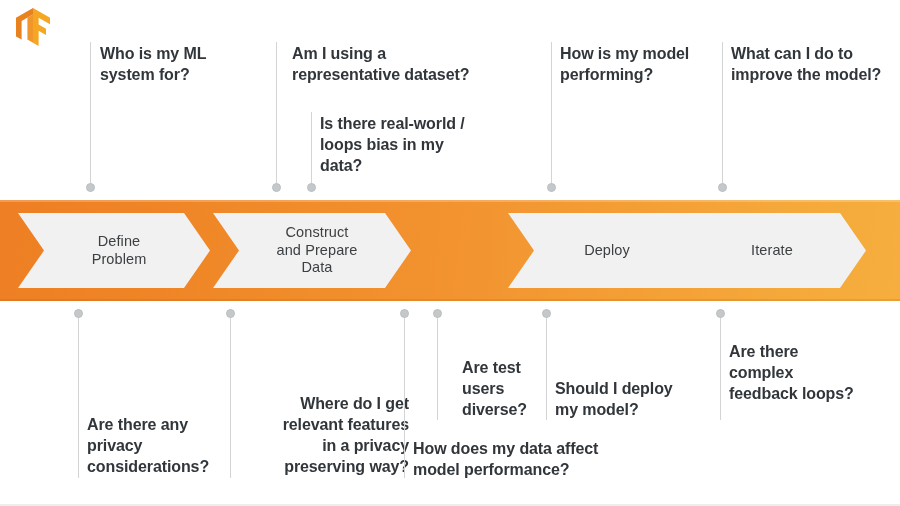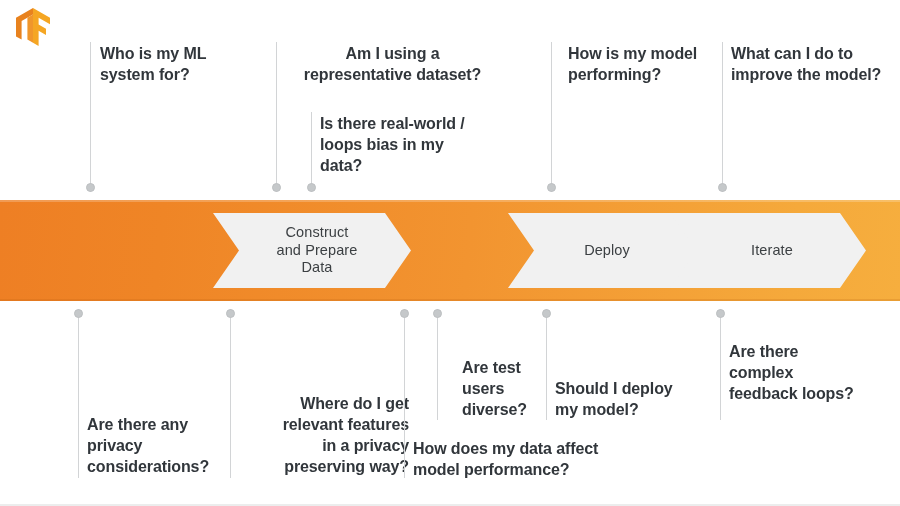--- a/index.html
+++ b/index.html
@@ -125,49 +125,53 @@
       <polygon points="17,0 0,9.8 0,28.4 5.6,31.6 5.6,13.0 17,6.4" fill="#E8821E"></polygon>
       <polygon points="17,6.4 17,34.8 11.4,31.6 11.4,9.7" fill="#F0962B"></polygon>
     </svg>
   </div>
 
   <div class="band">
     <div class="band-top-hilite"></div>
     <div class="band-bottom-shade"></div>
   </div>
 
+  <div class="chev chev-0">
+    <span class="chev-label">Define
+Problem</span>
+  </div>
   <div class="chev chev-1">
     <span class="chev-label">Construct
 and Prepare
 Data</span>
   </div>
   <div class="chev chev-4">
     <span class="chev-label">Iterate</span>
   </div>
   <div class="chev chev-3">
     <span class="chev-label">Deploy</span>
   </div>
 
   <div id="annotation-layer">
       <div class="conn" style="left: 90px; top: 42px; height: 150px;"></div>
       <div class="dot" style="left: 86px; top: 183px;"></div>
       <div class="callout" style="left: 100px; top: 43px; width: 170px;">Who is my ML
 system for?</div>
       <div class="conn" style="left: 276px; top: 42px; height: 150px;"></div>
       <div class="dot" style="left: 272px; top: 183px;"></div>
-      <div class="callout" style="left: 285px; top: 43px; width: 215px; text-align: center;">Am I using a
+      <div class="callout" style="left: 292px; top: 43px; width: 215px;">Am I using a
 representative dataset?</div>
       <div class="conn" style="left: 311px; top: 112px; height: 80px;"></div>
       <div class="dot" style="left: 307px; top: 183px;"></div>
       <div class="callout" style="left: 320px; top: 113px; width: 180px;">Is there real-world /
 loops bias in my
 data?</div>
       <div class="conn" style="left: 551px; top: 42px; height: 150px;"></div>
       <div class="dot" style="left: 547px; top: 183px;"></div>
-      <div class="callout" style="left: 560px; top: 43px; width: 180px; margin-left: 8px;">How is my model
+      <div class="callout" style="left: 560px; top: 43px; width: 180px;">How is my model
 performing?</div>
       <div class="conn" style="left: 722px; top: 42px; height: 150px;"></div>
       <div class="dot" style="left: 718px; top: 183px;"></div>
       <div class="callout" style="left: 731px; top: 43px; width: 185px;">What can I do to
 improve the model?</div>
       <div class="conn" style="left: 78px; top: 309px; height: 169px;"></div>
       <div class="dot" style="left: 74px; top: 309px;"></div>
       <div class="callout" style="left: 87px; top: 414px; width: 150px;">Are there any
 privacy
 considerations?</div>

